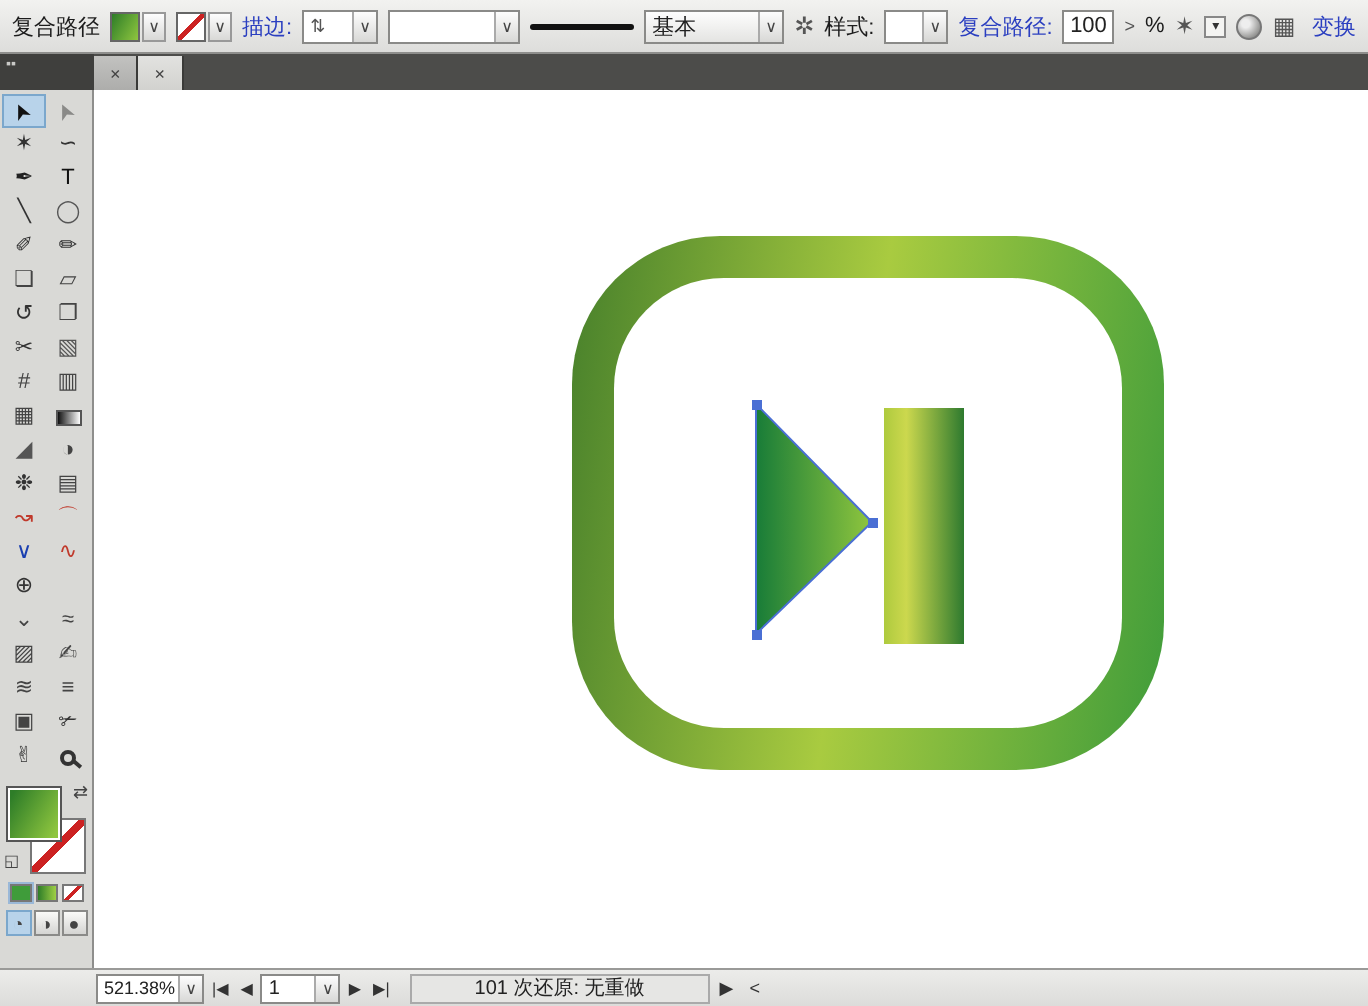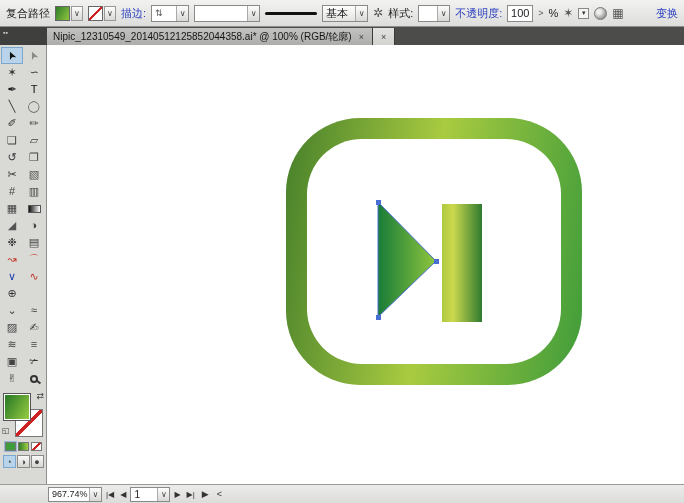--- a/index.html
+++ b/index.html
@@ -115,47 +115,46 @@
     <span class="link">描边:</span>
     <span class="combo" style="width:38px">
       <span style="font-size:9px;color:#555">⇅</span>
       <span class="dd">∨</span>
     </span>
     <span class="combo" style="width:66px">
       <span></span>
       <span class="dd">∨</span>
     </span>
     <span class="stroke-line"></span>
-    <span class="combo" style="width:46px;background:linear-gradient(#fdfdfd,#e4e4e2)">
+    <span class="combo" style="width:70px;background:linear-gradient(#fdfdfd,#e4e4e2)">
       <span>基本</span>
       <span class="dd">∨</span>
     </span>
     <span class="cb-icon">✲</span>
     <span class="cb-label">样式:</span>
     <span class="combo" style="width:32px">
       <span></span>
       <span class="dd">∨</span>
     </span>
-    <span class="link">不透明度:</span>
+    <span class="link">复合路径:</span>
     <span class="combo" style="width:26px;justify-content:center;padding-left:0">
       <span>100</span>
     </span>
     <span style="color:#555;font-size:9px">&gt;</span>
     <span class="cb-label">%</span>
     <span class="cb-icon">✶</span>
     <span class="mini-box">▾</span>
     <span class="wheel"></span>
     <span class="cb-icon">▦</span>
     <span class="link push-right">变换</span>
   </div>
 
   <div class="tab-bar">
     <div class="tab-corner">▪▪</div>
     <div class="tab inactive">
-      <span>Nipic_12310549_20140512125852044358.ai*  @  100%  (RGB/轮廓)</span>
       <span class="close">×</span>
     </div>
     <div class="tab active">
       <span class="close">×</span>
     </div>
   </div>
 
   <div class="toolbox">
     <div class="tool-grid">
       <div class="tool active" style="color: rgb(17, 17, 17); --rot: -115deg;">
@@ -314,28 +313,31 @@
       </defs>
       <polygon points="5,5 5,120 63,64" fill="url(#triGrad)" stroke="#4a6fd4" stroke-width="1"></polygon>
     </svg>
     <span class="anchor" style="left:329px;top:155px"></span>
     <span class="anchor" style="left:329px;top:270px"></span>
     <span class="anchor" style="left:387px;top:214px"></span>
   </div>
 
   <div class="status-bar">
     <span class="combo zoom-combo">
-      <span>967.74%</span>
+      <span>521.38%</span>
       <span class="dd">∨</span>
     </span>
     <span class="nav-btn">|◀</span>
     <span class="nav-btn">◀</span>
     <span class="combo page-combo">
       <span>1</span>
       <span class="dd">∨</span>
     </span>
     <span class="nav-btn">▶</span>
     <span class="nav-btn">▶|</span>
+    <span class="status-box">
+      <span>101 次还原: 无重做</span>
+    </span>
     <span class="tail">▶</span>
     <span class="tail">&lt;</span>
   </div>
 
 </div>
 
 </body></html>

